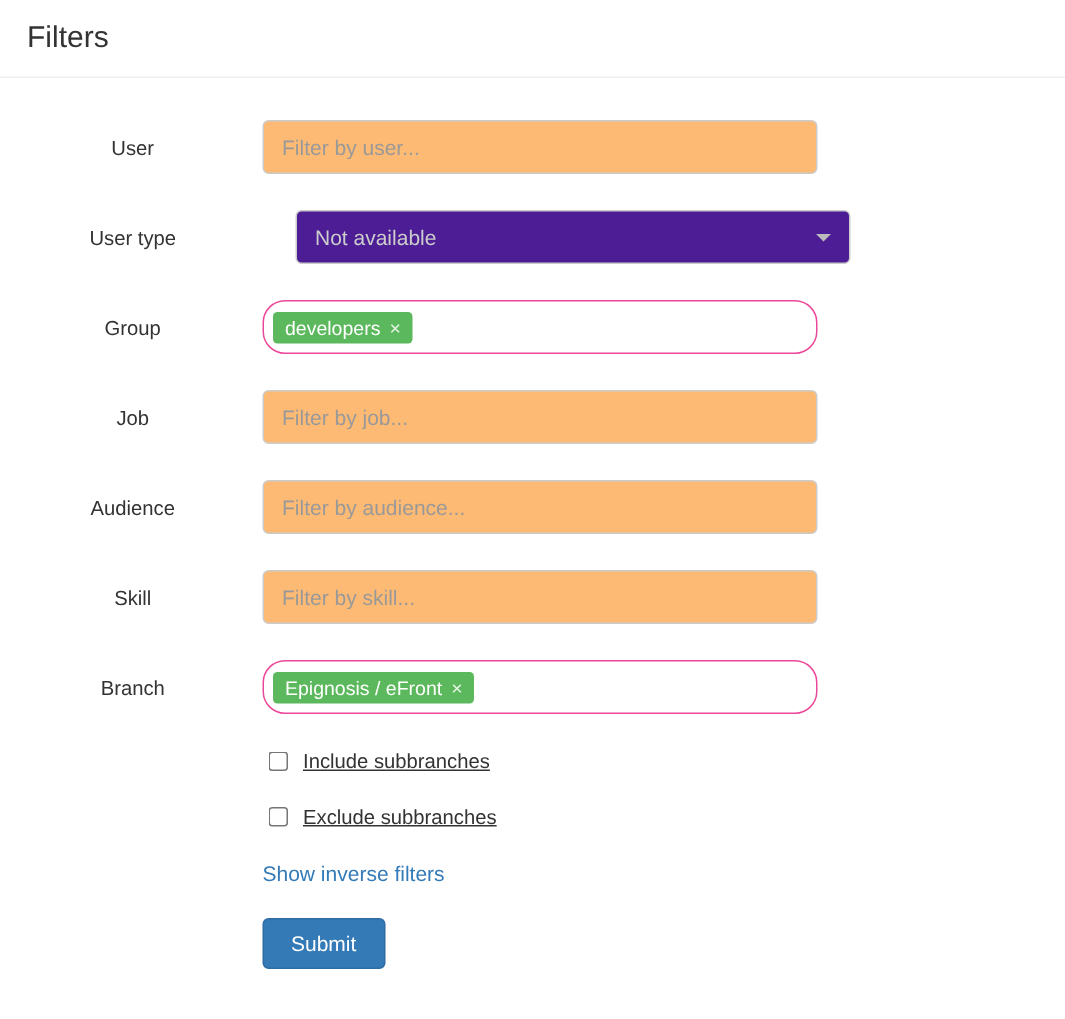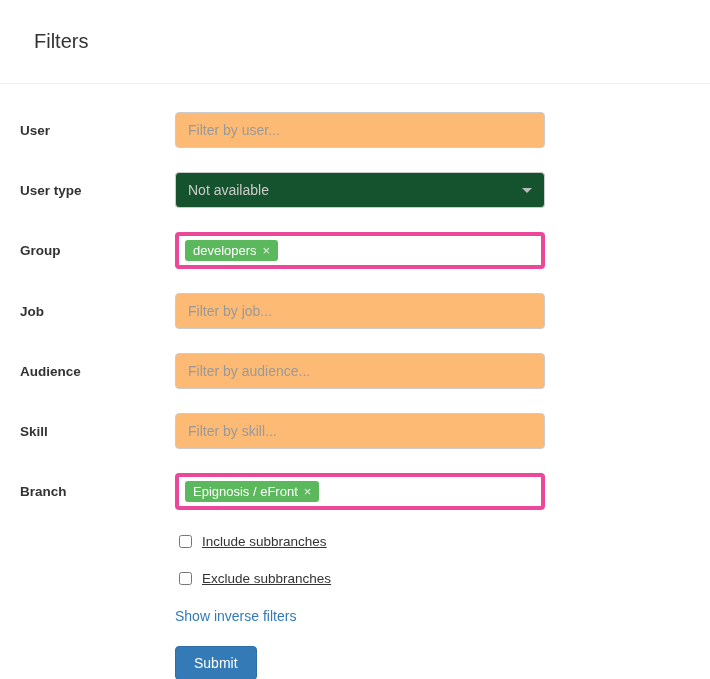--- a/index.html
+++ b/index.html
@@ -9,38 +9,38 @@
     font-size: 14px;
     color: #333;
     background: #fff;
     width: 710px;
   }
   .header {
     padding: 14px 18px 14px 18px;
     border-bottom: 1px solid #eee;
   }
   .header h2 {
-    margin: 16px;
+    margin: 0;
     font-size: 20px;
     font-weight: 500;
     color: #333;
   }
   .form {
     padding: 28px 20px 20px 20px;
   }
   .form-row {
     display: flex;
     align-items: center;
     margin-bottom: 24px;
   }
   .form-label {
     width: 155px;
-    text-align: left;
+    text-align: center;
     padding-right: 18px;
-    font-weight: 700;
+    font-weight: 400;
     color: #333;
     font-size: 13.5px;
   }
   .form-control-wrap {
     width: 370px;
   }
   .form-input {
     width: 100%;
     height: 36px;
     border: 1px solid #ccc;
@@ -55,37 +55,38 @@
   }
   .form-select {
     position: relative;
     width: 100%;
     height: 36px;
     border: 1px solid #ccc;
     border-radius: 4px;
     padding: 8px 12px;
     font-size: 14px;
     color: #ccc;
-    background: #14532d;
+    background: #4c1d95;
     display: flex;
     align-items: center;
     justify-content: space-between;
+    margin-left: 22px;
   }
   .caret {
     width: 0;
     height: 0;
     border-left: 5px solid transparent;
     border-right: 5px solid transparent;
     border-top: 5px solid #bbb;
   }
   .tag-input {
     width: 100%;
     min-height: 36px;
-    border: 4px solid #ec4899;
-    border-radius: 4px;
+    border: 1px solid #ec4899;
+    border-radius: 15px;
     padding: 4px 6px;
     display: flex;
     align-items: center;
     flex-wrap: wrap;
     gap: 4px;
   }
   .tag {
     background: #5cb85c;
     color: #fff;
     border-radius: 3px;

